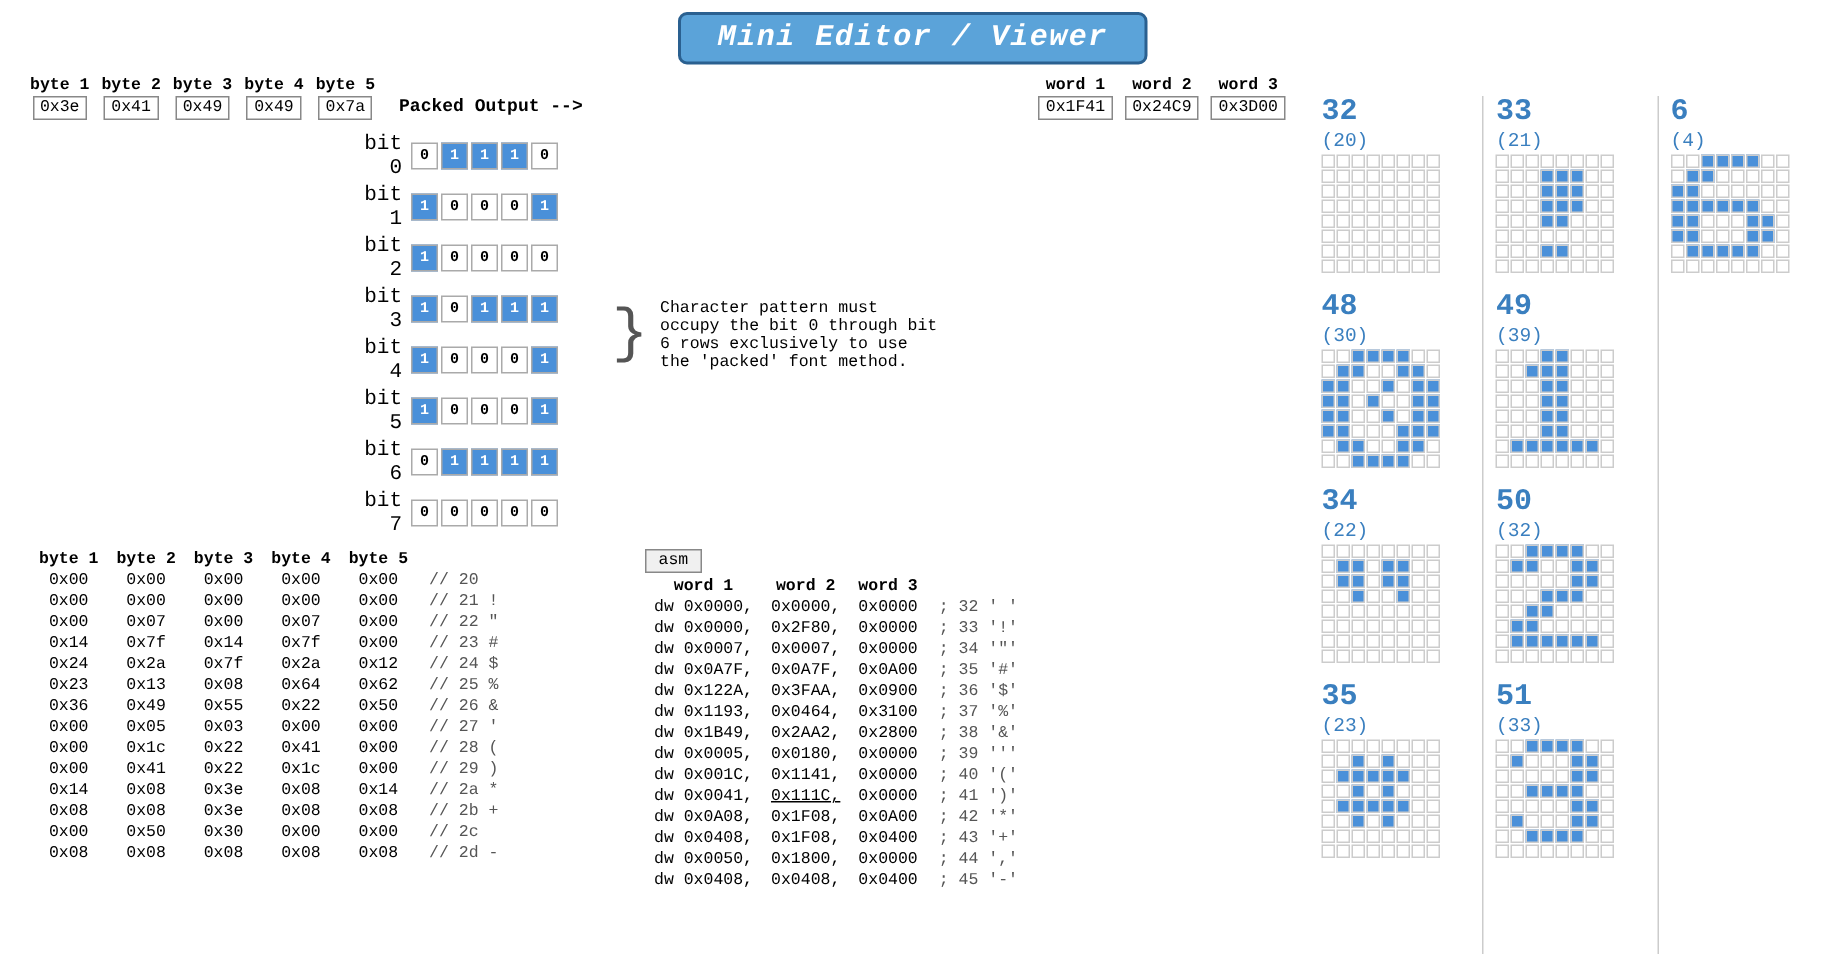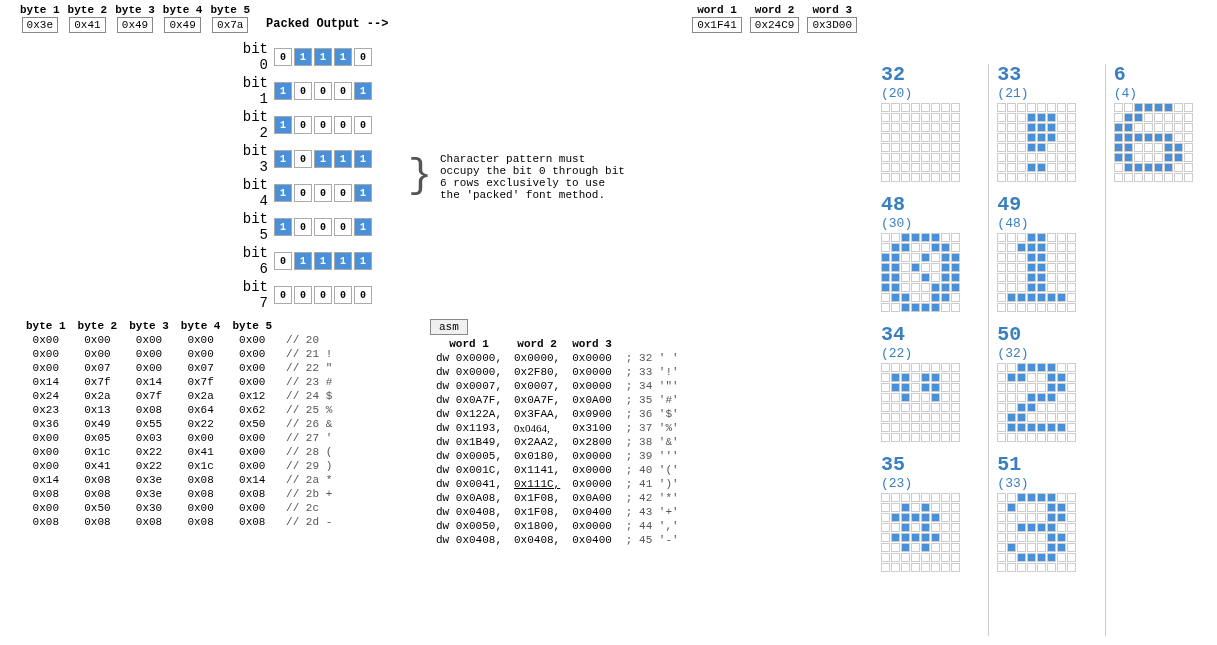--- a/index.html
+++ b/index.html
@@ -273,20 +273,23 @@
       width: 1px;
       background: #ccc;
       height: 100%;
     }
   </style>
 </head>
 <body>
 
 <div class="main-container">
 
+  <div class="title-bar">
+    <span class="title-badge">Mini Editor / Viewer</span>
+  </div>
 
   <div class="top-row">
     <div class="byte-group">
 
       <div class="byte-col">
         <span class="byte-label">byte 1</span>
         <span class="byte-value">0x3e</span>
       </div>
       <div class="byte-col">
         <span class="byte-label">byte 2</span>
@@ -567,21 +570,21 @@
               <td class="comment-col">; 35 '#'</td>
             </tr>
             <tr>
               <td style="text-align: left;">dw 0x122A,</td>
               <td style="text-align: left;">0x3FAA,</td>
               <td style="text-align: left;">0x0900</td>
               <td class="comment-col">; 36 '$'</td>
             </tr>
             <tr>
               <td style="text-align: left;">dw 0x1193,</td>
-              <td style="text-align: left; font-family: Liberation Serif, serif;">0x0464,</td>
+              <td style="text-align: left;">0x0464,</td>
               <td style="text-align: left;">0x3100</td>
               <td class="comment-col">; 37 '%'</td>
             </tr>
             <tr>
               <td style="text-align: left;">dw 0x1B49,</td>
               <td style="text-align: left;">0x2AA2,</td>
               <td style="text-align: left;">0x2800</td>
               <td class="comment-col">; 38 '&amp;'</td>
             </tr>
             <tr>
@@ -981,21 +984,21 @@
             <div class="char-pixel empty"></div>
             <div class="char-pixel empty"></div>
             <div class="char-pixel empty"></div>
             <div class="char-pixel empty"></div>
             <div class="char-pixel empty"></div>
             <div class="char-pixel empty"></div>
           </div>
         </div>
         <div class="char-block">
           <div class="char-number">49</div>
-          <div class="char-number-sub">(48)</div>
+          <div class="char-number-sub">(39)</div>
           <div class="char-grid">
             <div class="char-pixel empty"></div>
             <div class="char-pixel empty"></div>
             <div class="char-pixel empty"></div>
             <div class="char-pixel filled"></div>
             <div class="char-pixel filled"></div>
             <div class="char-pixel empty"></div>
             <div class="char-pixel empty"></div>
             <div class="char-pixel empty"></div>
             <div class="char-pixel empty"></div>

